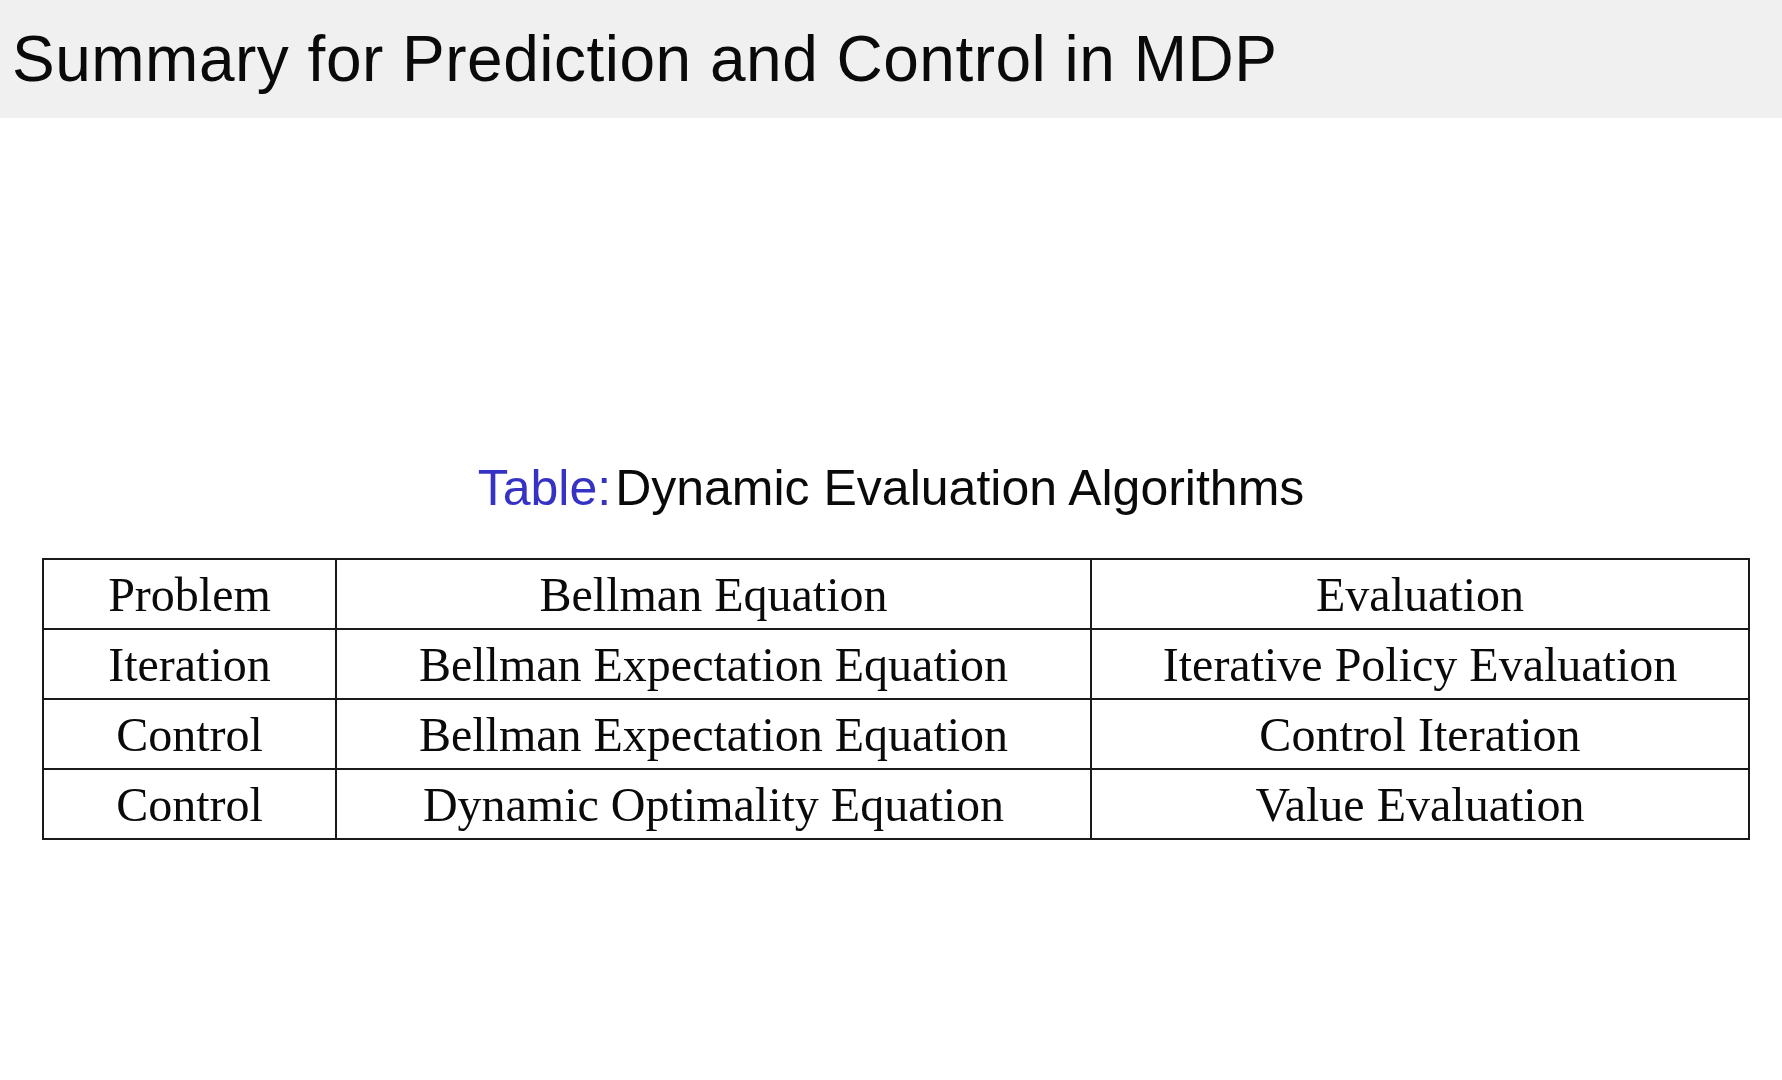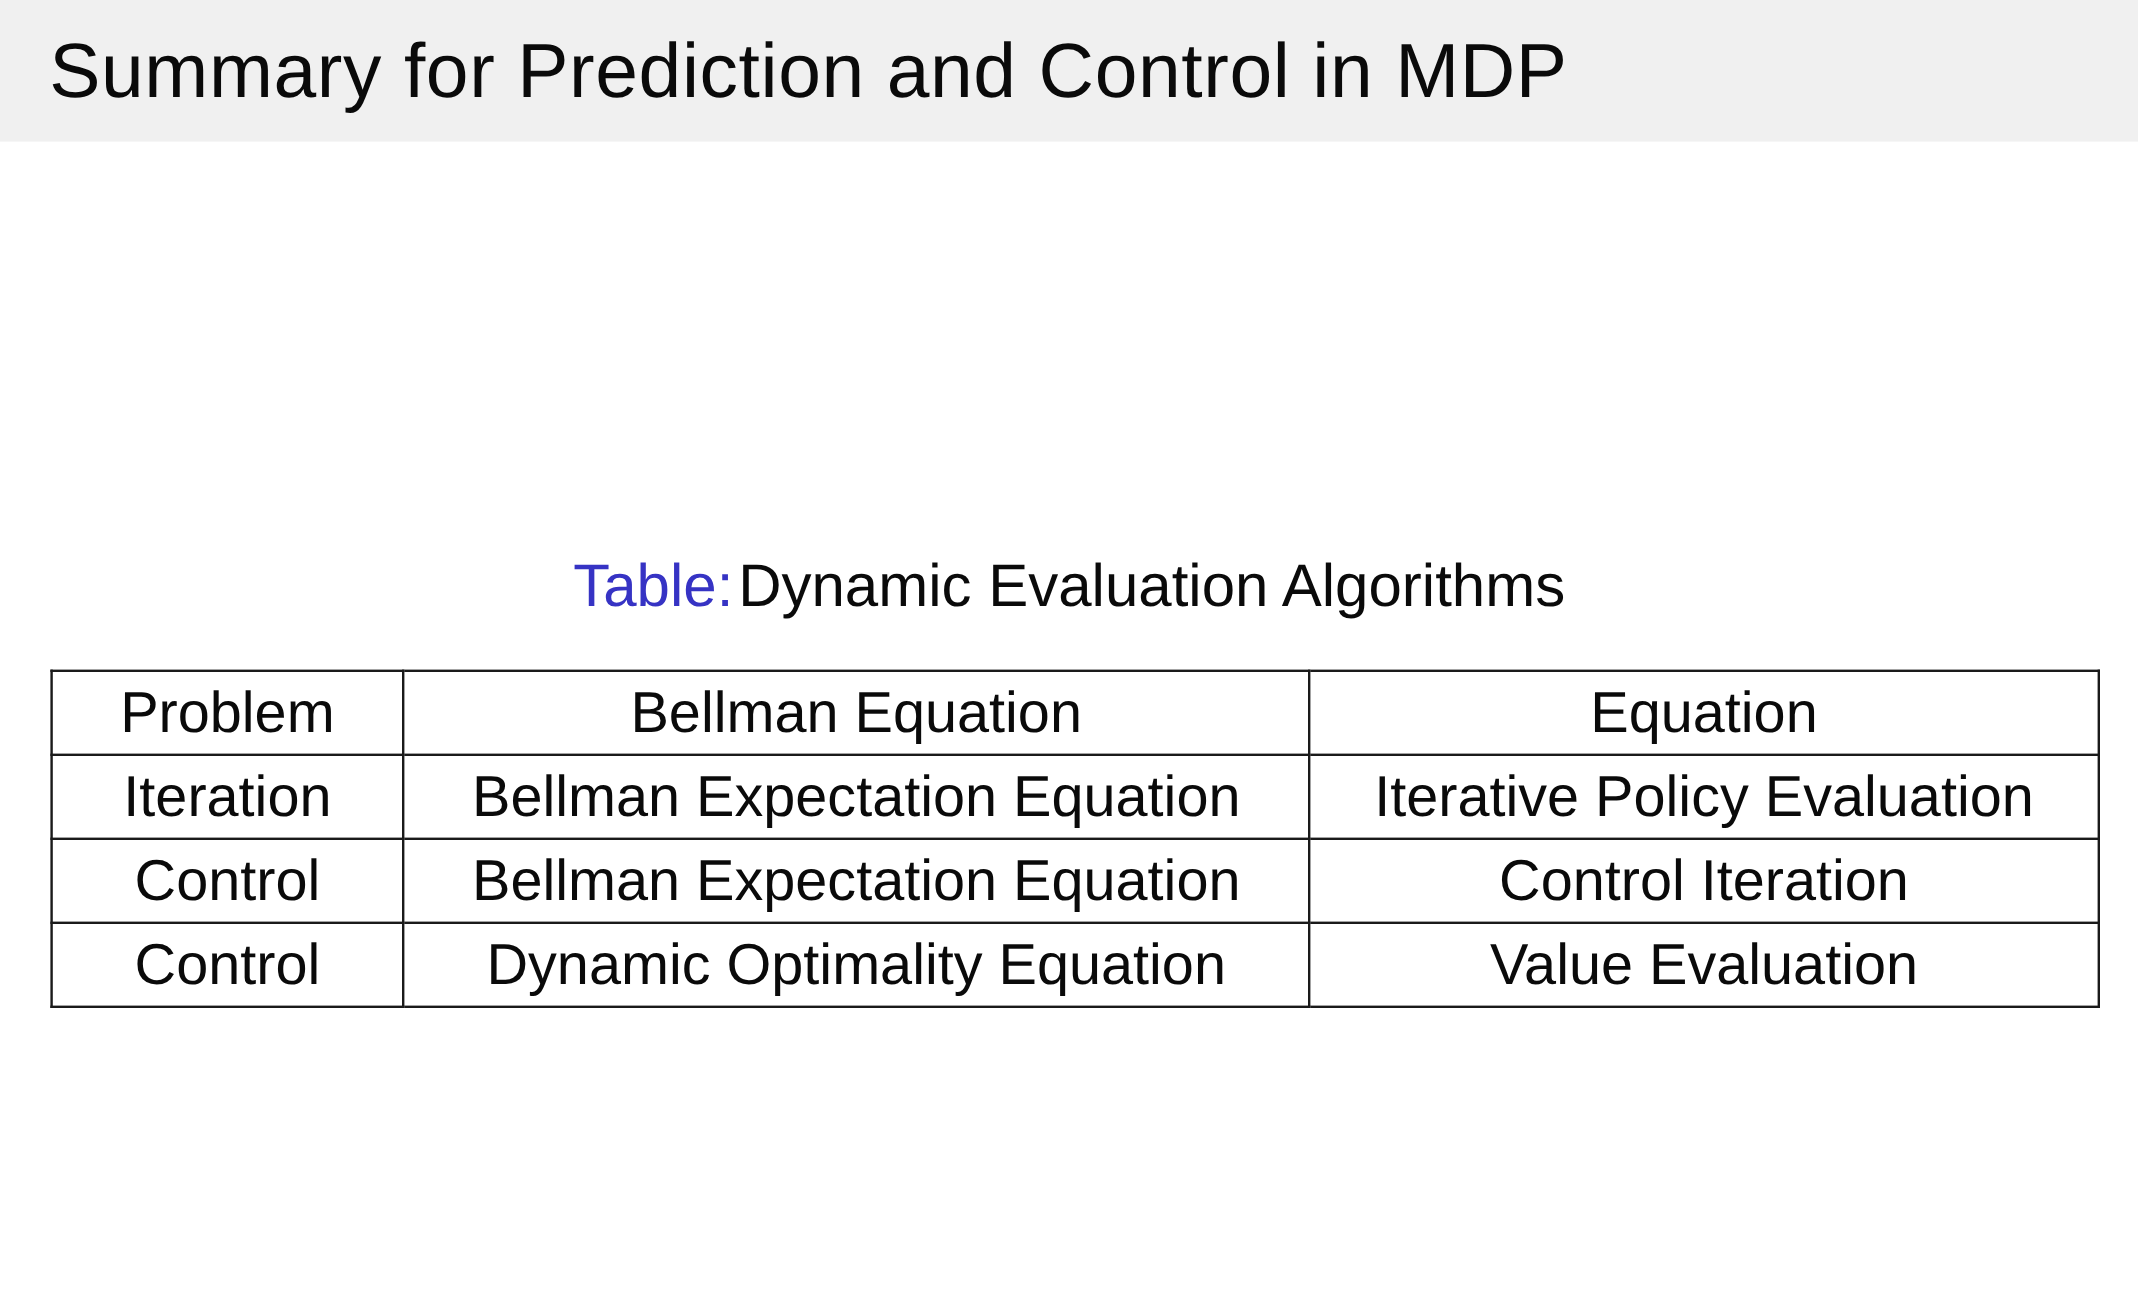--- a/index.html
+++ b/index.html
@@ -25,21 +25,21 @@
     height: 118px;
     background: #f0f0f0;
     display: flex;
     align-items: center;
   }
   .title-bar h1 {
     font-size: 64px;
     font-weight: 300;
     letter-spacing: 0.5px;
     color: #0a0a0a;
-    padding-left: 41px;
+    padding-left: 12px;
     white-space: nowrap;
   }
   .caption {
     position: absolute;
     top: 458px;
     left: 0;
     width: 1782px;
     text-align: center;
     font-size: 50px;
     font-weight: 300;
@@ -53,20 +53,21 @@
   table.dp-table {
     position: absolute;
     top: 558px;
     left: 42px;
     width: 1706px;
     height: 280px;
     border-collapse: collapse;
     table-layout: fixed;
     font-size: 48px;
     font-weight: 300;
+    font-family: Liberation Serif, serif;
   }
   table.dp-table th,
   table.dp-table td {
     border: 2px solid #1a1a1a;
     text-align: center;
     vertical-align: middle;
     height: 70px;
     font-weight: 300;
     white-space: nowrap;
     overflow: hidden;
@@ -92,21 +93,21 @@
   <table class="dp-table">
     <colgroup>
       <col class="c1">
         <col class="c2">
         <col class="c3">
     </colgroup>
     <thead>
       <tr>
         <th>Problem</th>
         <th>Bellman Equation</th>
-        <th>Equation</th>
+        <th>Evaluation</th>
       </tr>
     </thead>
     <tbody>
       <tr>
         <td>Iteration</td>
         <td>Bellman Expectation Equation</td>
         <td>Iterative Policy Evaluation</td>
       </tr>
       <tr>
         <td>Control</td>

